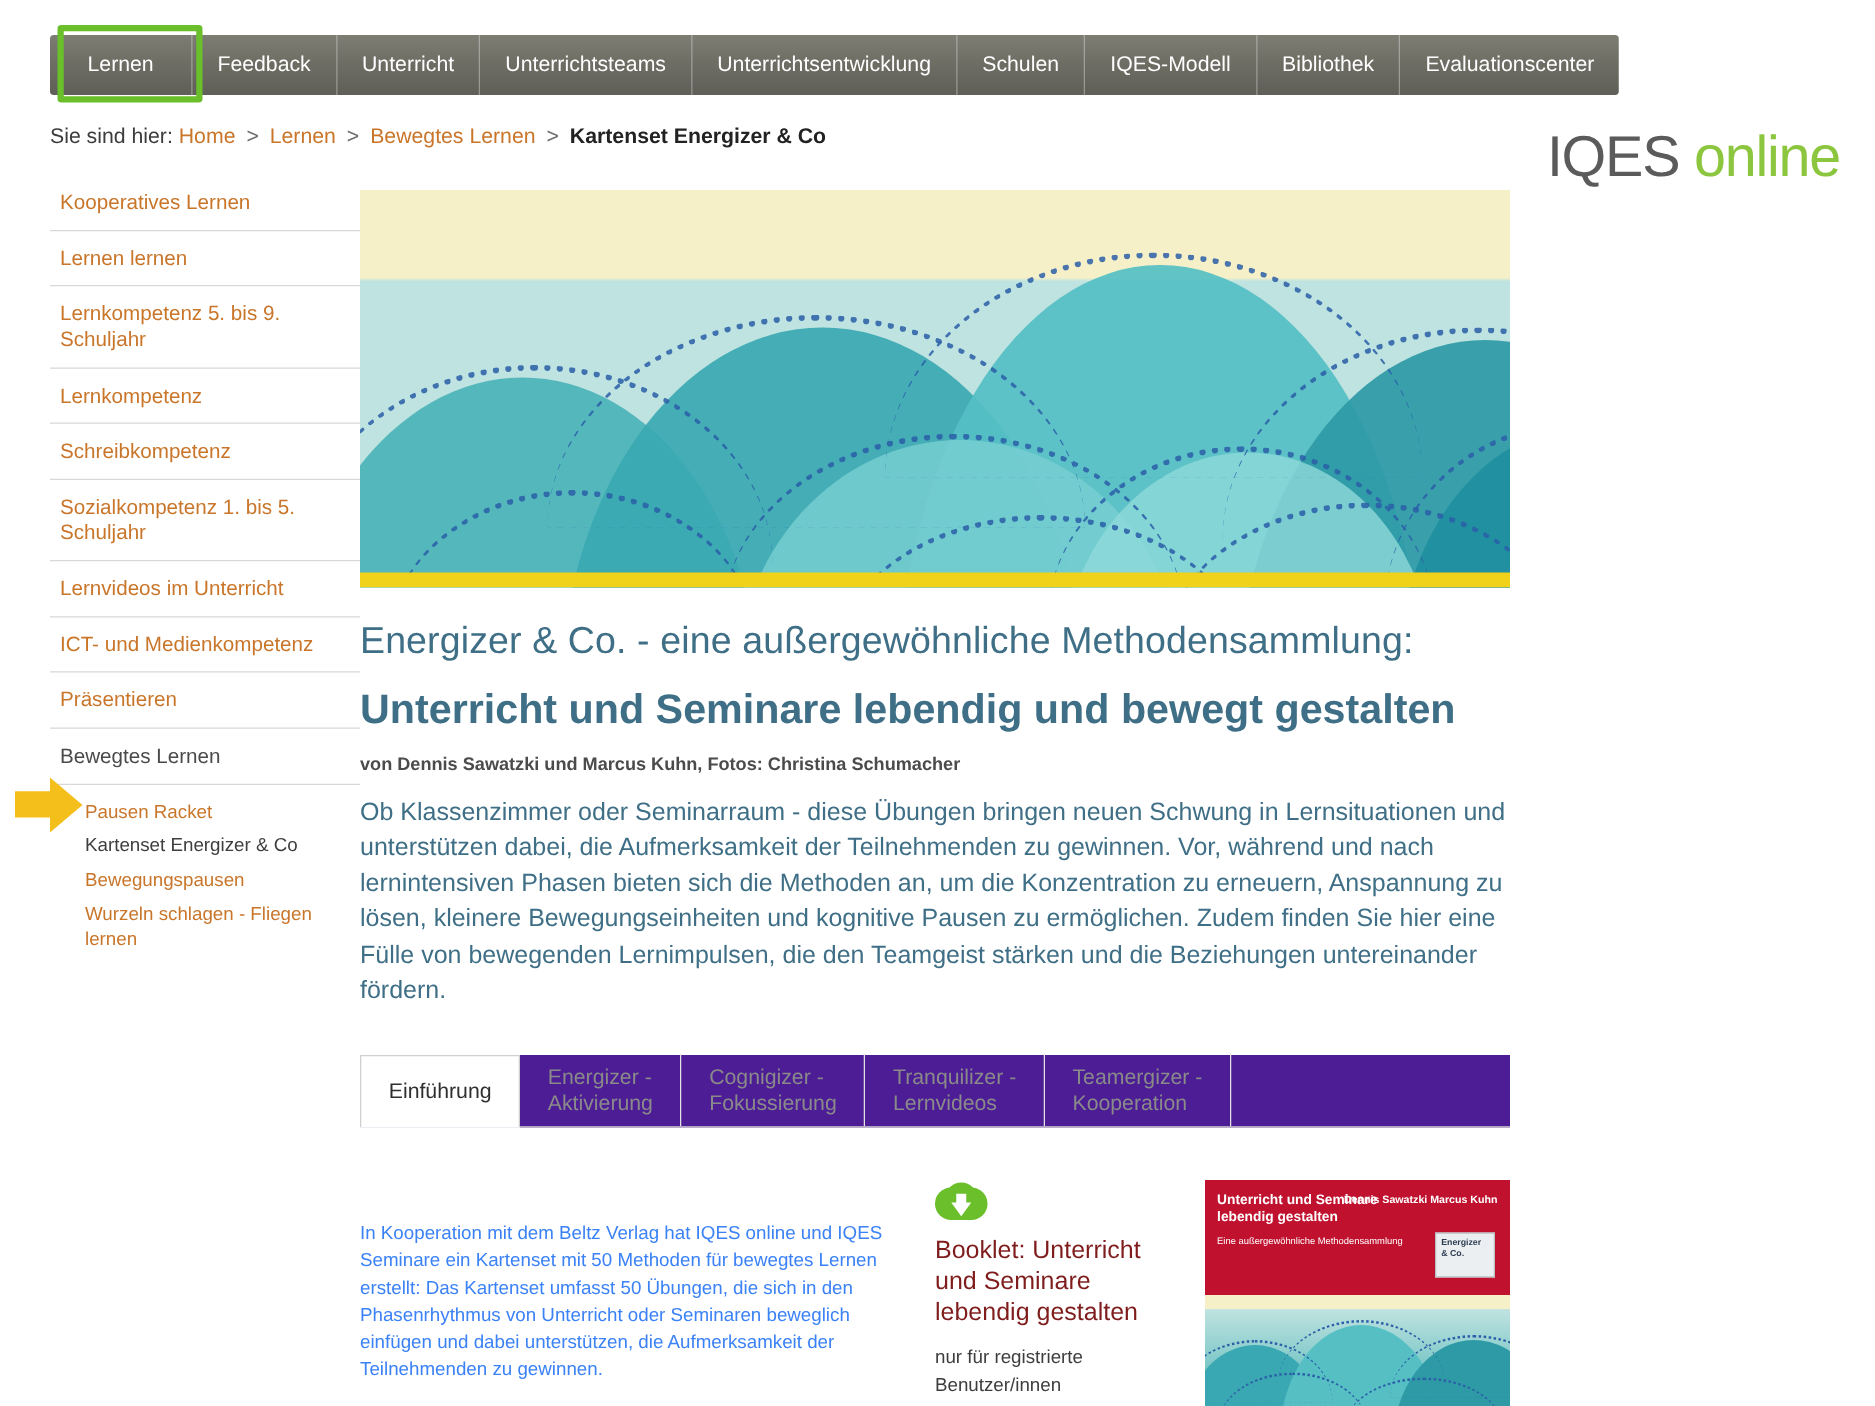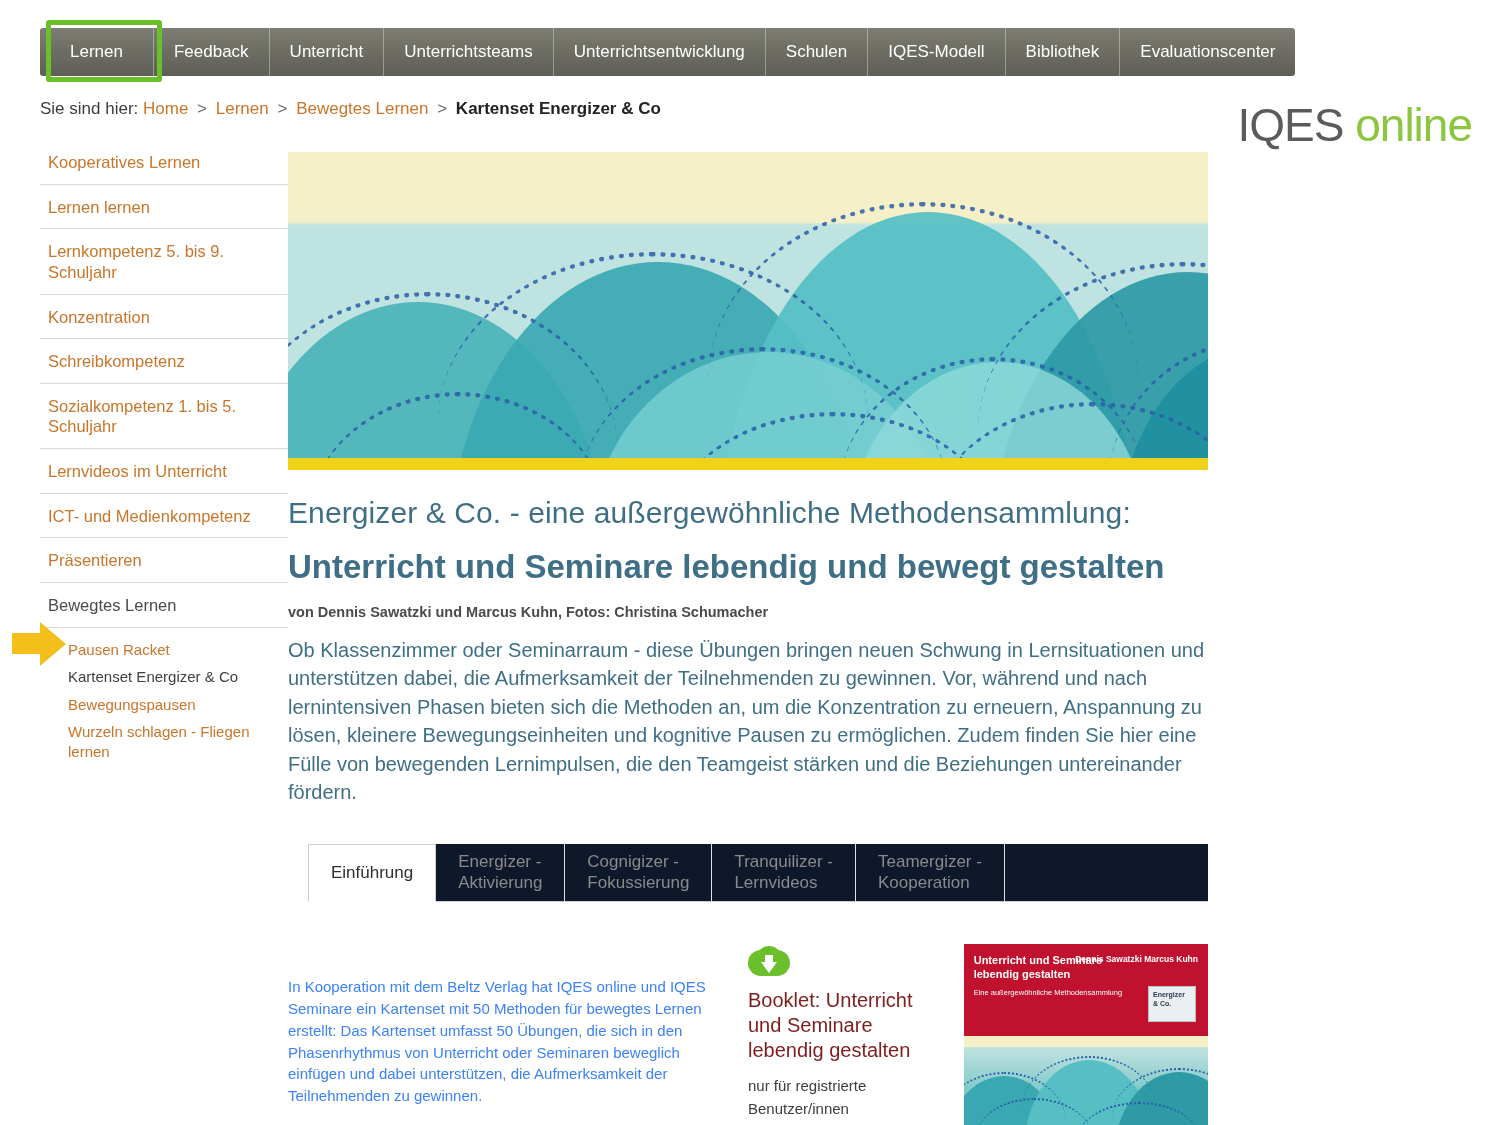--- a/index.html
+++ b/index.html
@@ -147,23 +147,22 @@
     font-size: 20px; color: #3f6f86;
     line-height: 1.42;
     margin: 16px 0 0 0;
   }
 
   
   .tabs {
     margin-top: 38px;
     display: flex; align-items: flex-end;
     border-bottom: 1px solid #cfcfcf;
-    background: #0f172a;
+    background: #4c1d95;
     height: 58px;
-    margin-left: 20px;
   }
   .tab {
     font-size: 17px; color: #8a8a8a;
     padding: 8px 22px 9px 22px;
     line-height: 1.25;
     height: 58px;
     display: flex; flex-direction: column; justify-content: center;
     border-right: 1px solid #e2e2e2;
   }
   .tab.active {
@@ -272,21 +271,21 @@
 </div>
 
 <div class="logo">
   <span class="iqes">IQES</span><span> </span><span class="online">online</span>
 </div>
 
 <div class="sidebar">
   <div class="side-item"><span>Kooperatives Lernen</span></div>
   <div class="side-item"><span>Lernen lernen</span></div>
   <div class="side-item"><span>Lernkompetenz 5. bis 9. Schuljahr</span></div>
-  <div class="side-item"><span>Konzentration</span></div>
+  <div class="side-item"><span>Lernkompetenz</span></div>
   <div class="side-item"><span>Schreibkompetenz</span></div>
   <div class="side-item"><span>Sozialkompetenz 1. bis 5. Schuljahr</span></div>
   <div class="side-item"><span>Lernvideos im Unterricht</span></div>
   <div class="side-item"><span>ICT- und Medienkompetenz</span></div>
   <div class="side-item"><span>Präsentieren</span></div>
   <div class="side-item plain"><span>Bewegtes Lernen</span></div>
 
   <div style="height:8px"></div>
   <div class="side-sub"><span>Pausen Racket</span></div>
   <div class="side-sub current"><span>Kartenset Energizer &amp; Co</span></div>

